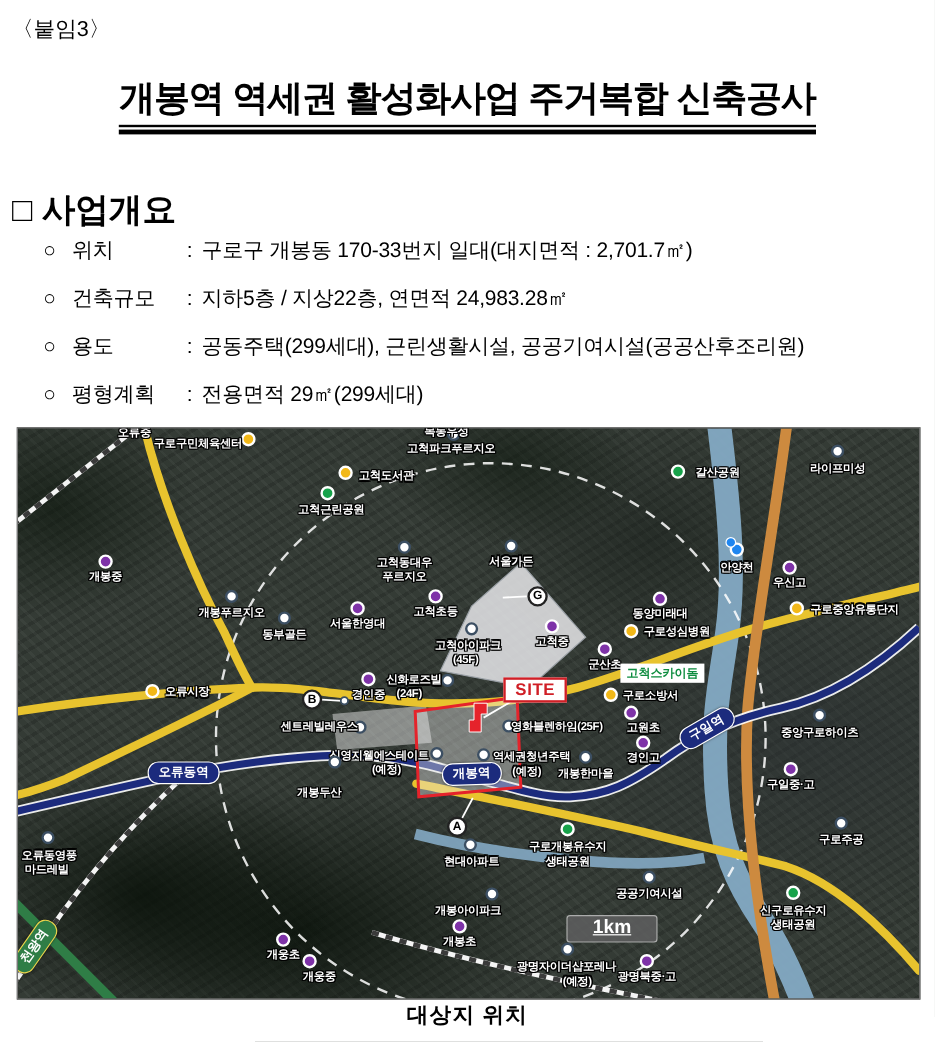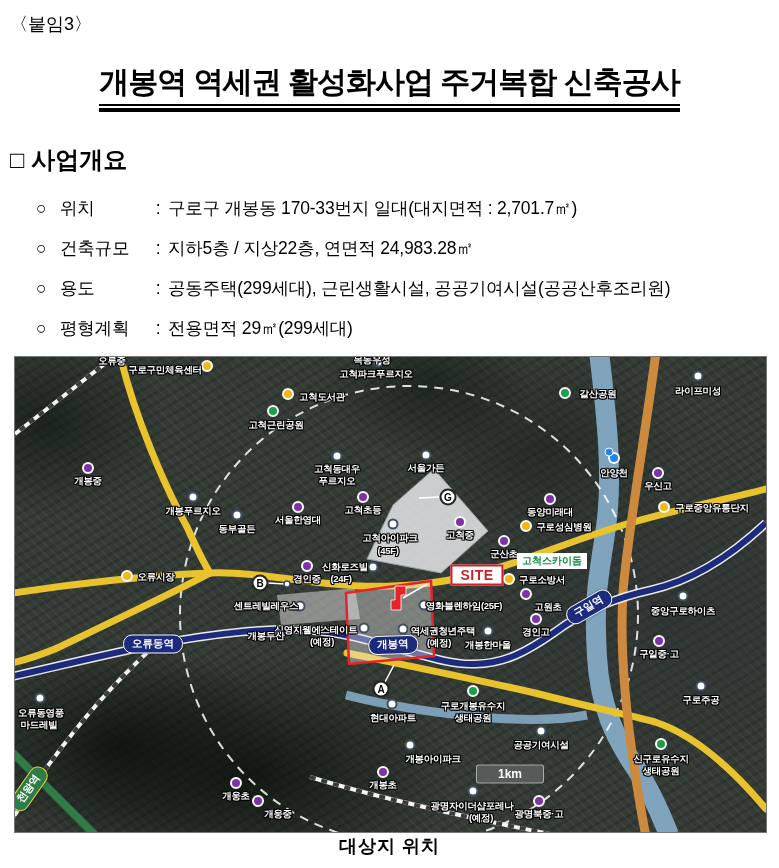--- a/index.html
+++ b/index.html
@@ -4,21 +4,21 @@
 <style>
   html,body{margin:0;padding:0;background:#fff;}
   body{width:779px;height:868px;position:relative;font-family:"Liberation Sans","DejaVu Sans",sans-serif;color:#000;overflow:hidden;}
 
   .attach{position:absolute;left:10px;top:12px;font-size:18px;letter-spacing:0;}
   .title-wrap{position:absolute;left:0;right:0;top:62px;text-align:center;}
   .title-outer{display:inline-block;border-bottom:4px solid #000;padding-bottom:2px;}
   .title-inner{display:inline-block;border-bottom:2px solid #000;padding-bottom:1px;
     font-size:30px;font-weight:bold;letter-spacing:-1px;}
 
-  .section-head{position:absolute;left:10px;top:144px;font-size:24px;font-weight:bold;}
+  .section-head{position:absolute;left:10px;top:156px;font-size:28px;font-weight:bold;}
   .items{position:absolute;left:22px;top:196px;width:750px;margin-left:14px;}
   .item{height:40px;font-size:17.5px;white-space:nowrap;letter-spacing:-0.2px;}
   .item .marker{display:inline-block;width:24px;}
   .item .lbl{display:inline-block;width:88px;text-align:justify;text-align-last:justify;}
   .item .sep{display:inline-block;width:20px;text-align:center;}
 
   .map{position:absolute;left:14px;top:356px;width:751px;height:475px;overflow:hidden;
     border:1px solid #777;box-sizing:content-box;
     background-color:#343b35;
     background-image:
@@ -48,25 +48,25 @@
     background:#1c2b7d;color:#fff;border:1.5px solid #fff;border-radius:9px;
     font-size:10.5px;font-weight:bold;padding:1px 8px 2px 8px;box-shadow:0 0 2px rgba(0,0,0,.6);}
   .station.line7{background:#2f7d46;border-color:#e8d44c;}
 
   .lmark{position:absolute;transform:translate(-50%,-50%);width:17px;height:17px;border-radius:50%;
     background:#fff;border:2px solid #222;box-sizing:border-box;color:#000;
     font-size:10px;font-weight:bold;text-align:center;line-height:13px;}
 
   .sitebox{position:absolute;background:#fff;border:2.5px solid #d01f26;color:#d01f26;
     font-size:14px;font-weight:bold;text-align:center;transform:translate(-50%,-50%);
-    padding:0 8px 1px 8px;letter-spacing:0.5px;margin-left:31px;}
+    padding:0 8px 1px 8px;letter-spacing:0.5px;}
   .domebox{position:absolute;background:#fff;border:1.5px solid #169а4a;border-color:#169a4a;color:#0d8c3f;
     font-size:10px;font-weight:bold;transform:translate(-50%,-50%);padding:1px 5px;white-space:nowrap;}
-  .scalebox{position:absolute;background:rgba(95,95,95,.85);color:#fff;font-size:12px;font-weight:bold;
-    transform:translate(-50%,-50%);padding:1px 21px 2px;border-radius:3px;border:1px solid rgba(255,255,255,.5);}
+  .scalebox{position:absolute;background:rgba(95,95,95,.85);color:#fff;font-size:16px;font-weight:bold;
+    transform:translate(-50%,-50%);padding:1px 21px 2px;border-radius:3px;border:1px solid rgba(255,255,255,.5);text-decoration:underline;}
 
   .caption{position:absolute;left:0;right:0;top:834px;text-align:center;font-size:18px;font-weight:bold;letter-spacing:1px;}
 </style>
 </head>
 <body>
 
 <div class="attach">〈붙임3〉</div>
 
 <div class="title-wrap">
   <span class="title-outer"><span class="title-inner">개봉역 역세권 활성화사업 주거복합 신축공사</span></span>
@@ -144,31 +144,31 @@
       <div class="mlabel" style="left: 348px; top: 153px;">고척초등</div>
       <div class="poi purple" style="left: 445px; top: 165px;"></div>
       <div class="mlabel" style="left: 445px; top: 178px;">고척중</div>
       <div class="poi purple" style="left: 489px; top: 184px;"></div>
       <div class="mlabel" style="left: 489px; top: 197px;">군산초</div>
       <div class="poi purple" style="left: 535px; top: 142px;"></div>
       <div class="mlabel" style="left: 535px; top: 155px;">동양미래대</div>
       <div class="poi purple" style="left: 292px; top: 209px;"></div>
       <div class="mlabel" style="left: 292px; top: 222px;">경인중</div>
       <div class="poi purple" style="left: 511px; top: 237px;"></div>
-      <div class="mlabel" style="left: 533px; top: 250px;">고원초</div>
+      <div class="mlabel" style="left: 521px; top: 250px;">고원초</div>
       <div class="poi purple" style="left: 521px; top: 262px;"></div>
       <div class="mlabel" style="left: 521px; top: 275px;">경인고</div>
       <div class="poi purple" style="left: 644px; top: 284px;"></div>
       <div class="mlabel" style="left: 644px; top: 297px;">구일중·고</div>
       <div class="poi purple" style="left: 643px; top: 116px;"></div>
       <div class="mlabel" style="left: 643px; top: 129px;">우신고</div>
       <div class="poi purple" style="left: 221px; top: 426px;"></div>
       <div class="mlabel" style="left: 221px; top: 439px;">개웅초</div>
       <div class="poi purple" style="left: 243px; top: 444px;"></div>
-      <div class="mlabel" style="left: 255px; top: 457px; padding-left: 16px;">개웅중</div>
+      <div class="mlabel" style="left: 243px; top: 457px; padding-left: 16px;">개웅중</div>
       <div class="poi purple" style="left: 368px; top: 415px;"></div>
       <div class="mlabel" style="left: 368px; top: 428px;">개봉초</div>
       <div class="poi purple" style="left: 524px; top: 444px;"></div>
       <div class="mlabel" style="left: 524px; top: 457px;">광명북중·고</div>
       <div class="poi yellow" style="left: 192px; top: 9px;"></div>
       <div class="mlabel" style="left: 150px; top: 13px;">구로구민체육센터</div>
       <div class="poi yellow" style="left: 273px; top: 37px;"></div>
       <div class="mlabel" style="left: 307px; top: 40px;">고척도서관</div>
       <div class="poi yellow" style="left: 112px; top: 219px;"></div>
       <div class="mlabel" style="left: 141px; top: 220px;">오류시장</div>
@@ -209,38 +209,38 @@
       <div class="mlabel" style="left: 373px; top: 193px;">(45F)</div>
       <div class="poi white" style="left: 358px; top: 210px;"></div>
       <div class="mlabel" style="left: 330px; top: 210px;">신화로즈빌</div>
       <div class="mlabel" style="left: 326px; top: 221px;">(24F)</div>
       <div class="poi white" style="left: 285px; top: 249px;"></div>
       <div class="mlabel" style="left: 251px; top: 249px;">센트레빌레우스</div>
       <div class="poi white" style="left: 349px; top: 271px;"></div>
       <div class="mlabel" style="left: 301px; top: 273px;">신영지웰에스테이트</div>
       <div class="mlabel" style="left: 307px; top: 285px;">(예정)</div>
       <div class="poi white" style="left: 264px; top: 278px;"></div>
-      <div class="mlabel" style="left: 251px; top: 279px;">개봉두산</div>
+      <div class="mlabel" style="left: 251px; top: 304px;">개봉두산</div>
       <div class="poi white" style="left: 409px; top: 248px;"></div>
       <div class="mlabel" style="left: 449px; top: 249px;">영화블렌하임(25F)</div>
       <div class="poi white" style="left: 388px; top: 272px;"></div>
       <div class="mlabel" style="left: 428px; top: 274px;">역세권청년주택</div>
       <div class="mlabel" style="left: 424px; top: 286px;">(예정)</div>
       <div class="poi white" style="left: 473px; top: 274px;"></div>
       <div class="mlabel" style="left: 473px; top: 288px;">개봉한마을</div>
       <div class="poi white" style="left: 668px; top: 239px;"></div>
       <div class="mlabel" style="left: 668px; top: 254px;">중앙구로하이츠</div>
       <div class="poi white" style="left: 686px; top: 329px;"></div>
       <div class="mlabel" style="left: 686px; top: 343px;">구로주공</div>
       <div class="poi white" style="left: 526px; top: 374px;"></div>
       <div class="mlabel" style="left: 526px; top: 388px;">공공기여시설</div>
       <div class="poi white" style="left: 377px; top: 347px;"></div>
       <div class="mlabel" style="left: 378px; top: 361px;">현대아파트</div>
       <div class="poi white" style="left: 395px; top: 388px;"></div>
-      <div class="mlabel" style="left: 418px; top: 402px;">개봉아이파크</div>
+      <div class="mlabel" style="left: 375px; top: 402px;">개봉아이파크</div>
       <div class="poi white" style="left: 458px; top: 434px;"></div>
       <div class="mlabel" style="left: 457px; top: 449px;">광명자이더샵포레나</div>
       <div class="mlabel" style="left: 466px; top: 461px;">(예정)</div>
       <div class="poi white" style="left: 25px; top: 341px;"></div>
       <div class="mlabel" style="left: 26px; top: 356px;">오류동영풍</div>
       <div class="mlabel" style="left: 24px; top: 368px;">마드레빌</div>
       <div class="mlabel" style="left: 97px; top: 4px;">오류중</div>
       <div class="mlabel" style="left: 357px; top: 3px;">목동우성</div>
       <div class="station" style="left: 138px; top: 287px; transform: translate(-50%, -50%) rotate(0deg);">오류동역</div>
       <div class="station" style="left: 378px; top: 288px; transform: translate(-50%, -50%) rotate(-2deg);">개봉역</div>

